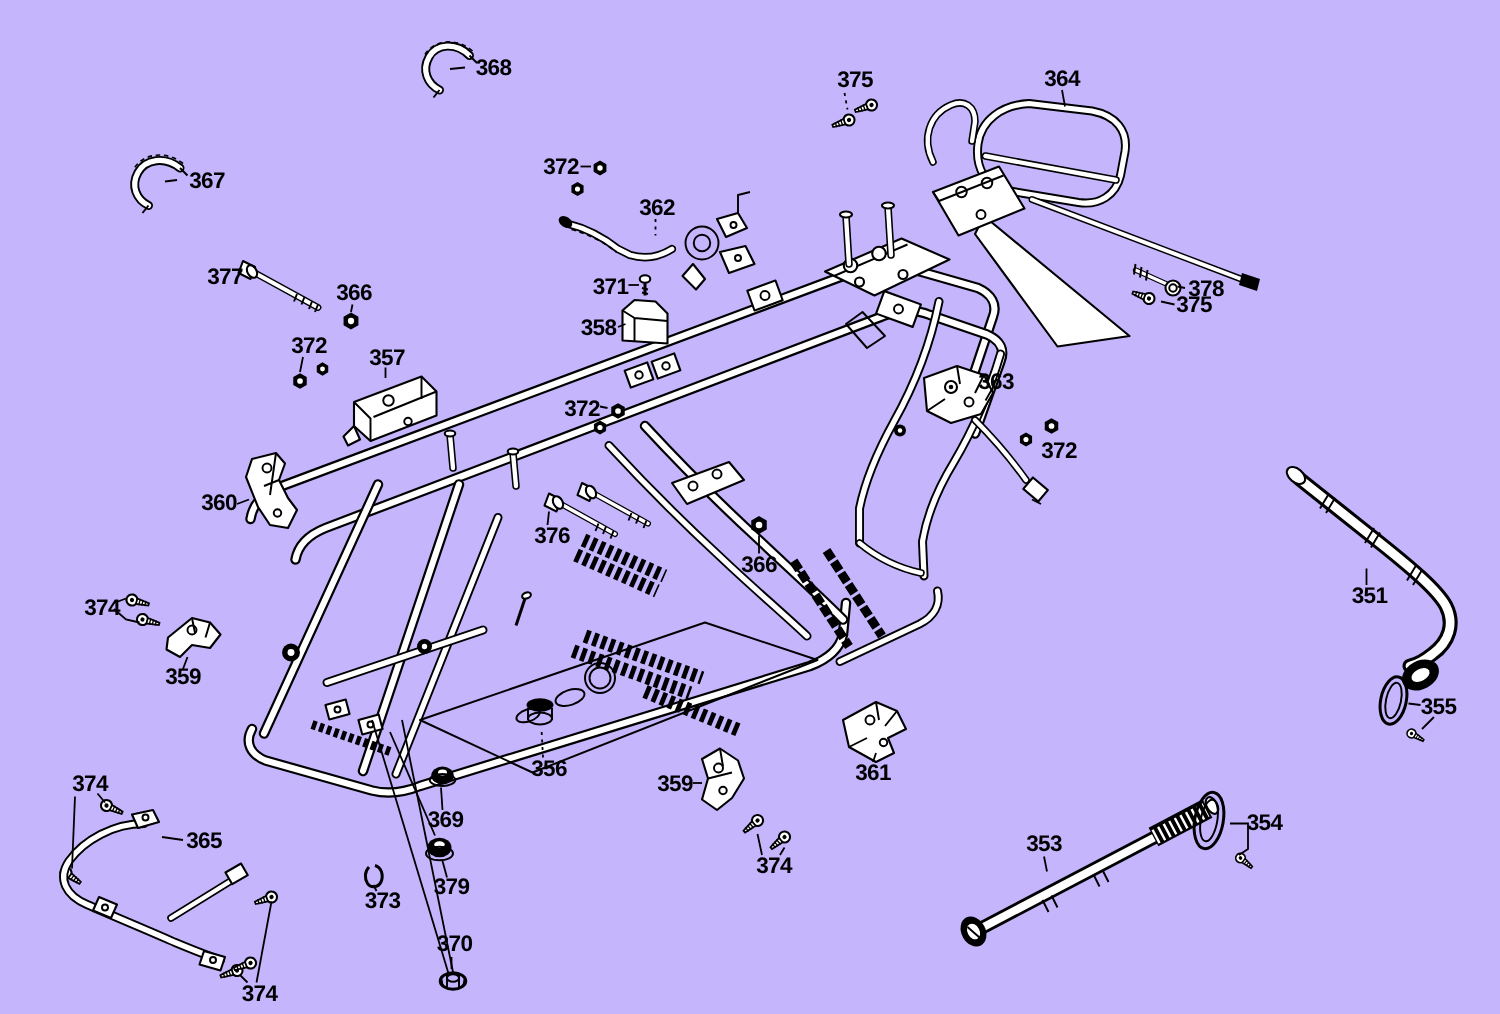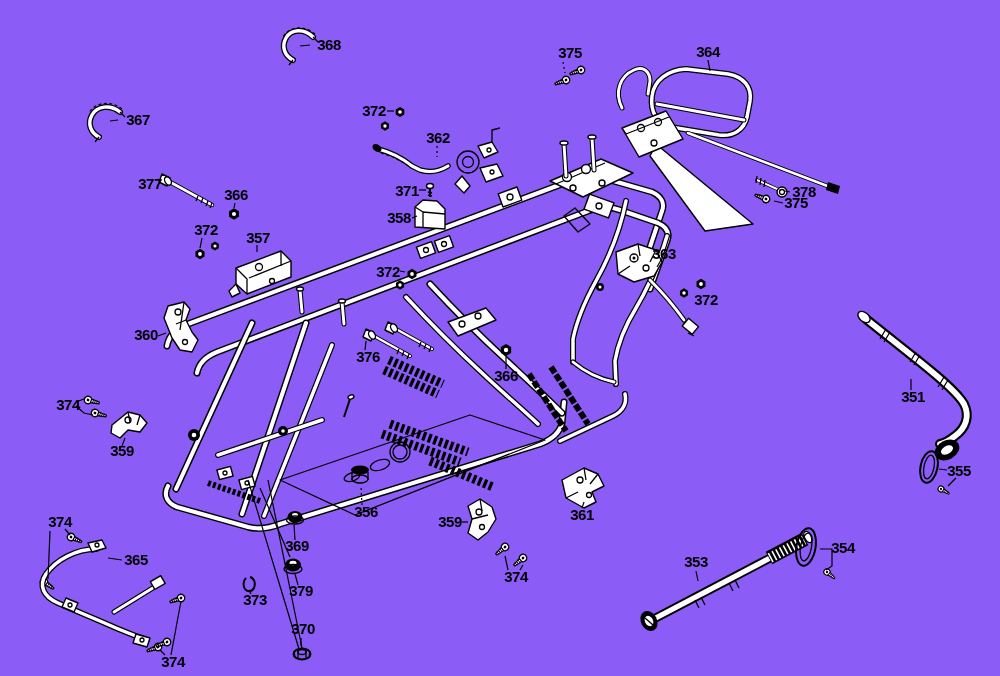--- a/index.html
+++ b/index.html
@@ -1,16 +1,16 @@
 <!DOCTYPE html>
 <html><head>
 <meta charset="utf-8">
 <style>
   html,body{margin:0;padding:0;background:#fff;}
-  .stage{position:relative;width:1000px;height:676px;background:#8b5cf6;overflow:hidden;
+  .stage{position:relative;width:1000px;height:676px;background:#c4b5fd;overflow:hidden;
          font-family:"Liberation Sans",sans-serif;}
   svg{display:block}
   .tube{stroke:#000;fill:none;stroke-linecap:round;stroke-linejoin:round}
   .tube.inner{stroke:#fff}
   .ln{stroke:#000;stroke-width:1.3;fill:none;stroke-linejoin:round}
   .ln2{stroke:#000;stroke-width:2;fill:none;stroke-linejoin:round}
   .fw{fill:#fff;stroke:#000;stroke-width:1.4;stroke-linejoin:round}
   .fb{fill:#000;stroke:none}
   .dashln{stroke:#000;stroke-width:1.1;fill:none;stroke-dasharray:3 2.5}
   .leader{stroke:#000;stroke-width:1.2;fill:none}

